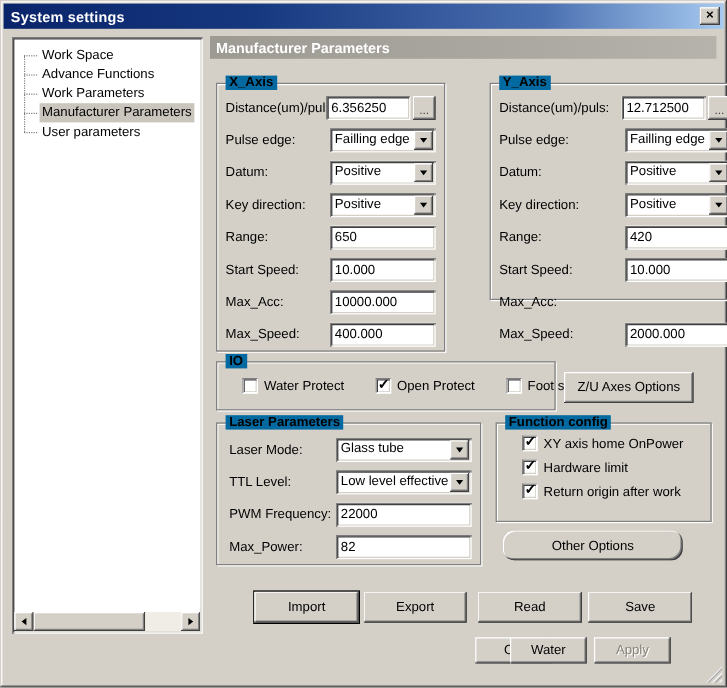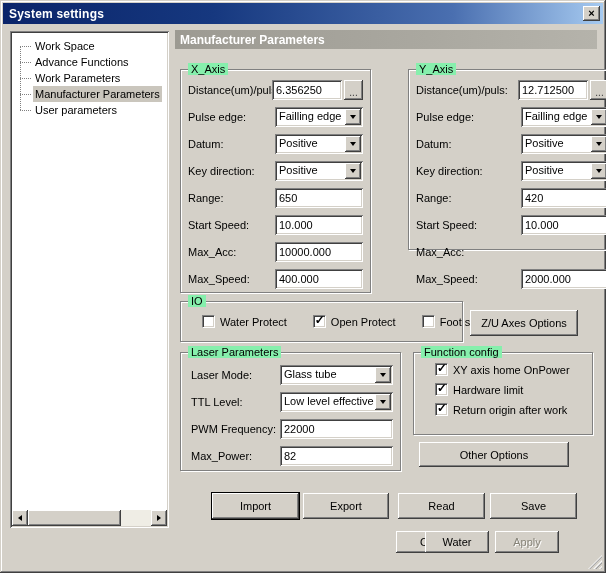--- a/index.html
+++ b/index.html
@@ -45,21 +45,21 @@
   .tri-right{width:0;height:0;border-top:3px solid transparent;border-bottom:3px solid transparent;border-left:4px solid #000;}
   .tri-down{width:0;height:0;border-left:3px solid transparent;border-right:3px solid transparent;border-top:4px solid #000;}
   
   .content-header{position:absolute;left:175px;top:30px;width:422px;height:19px;
     background:linear-gradient(90deg,#9c9a92,#aaa8a0 60%,#b5b3ab);
     color:#fff;font-weight:bold;font-size:12px;display:flex;align-items:center;
     padding-left:5px;box-sizing:border-box;}
   
   .group{position:absolute;border:1px solid #808080;
     box-shadow:inset 1px 1px 0 #ffffff,1px 1px 0 #ffffff;box-sizing:border-box;}
-  .legend{position:absolute;top:-7px;left:7px;background:#86efac;padding:0 3px;line-height:12px;}
+  .legend{position:absolute;top:-7px;left:7px;background:#0369a1;padding:0 3px;line-height:12px;font-weight:bold;}
   .grows{display:flex;flex-direction:column;gap:7px;padding:10px 7px 0 7px;}
   .frow{display:flex;align-items:center;height:20px;}
   .flabel{flex:1;overflow:hidden;white-space:nowrap;}
   .edit{width:88px;height:20px;box-sizing:border-box;border:0;outline:0;flex:none;
     background:#fff;font-family:"Liberation Sans",sans-serif;font-size:11px;
     padding:2px 4px;color:#000;
     box-shadow:inset 1px 1px 0 #808080,inset -1px -1px 0 #ffffff,
                inset 2px 2px 0 #404040,inset -2px -2px 0 #d4d0c8;}
   .edit.short{width:70px;}
   .edit.wide{width:113px;}
@@ -97,21 +97,21 @@
   .x-group{left:180px;top:69px;width:191px;height:224px;}
   .y-group{left:408px;top:69px;width:209px;height:181px;}
   .io-group{left:180px;top:301px;width:283px;height:41px;}
   .io-row{display:flex;align-items:center;gap:13px;padding:13px 0 0 8px;}
   .zu-btn{left:470px;top:310px;width:108px;height:26px;text-align:center;}
   .laser-group{left:180px;top:352px;width:221px;height:119px;}
   .laser-group .grows{padding-top:12px;}
   .laser-group .flabel{padding-left:3px;}
   .func-group{left:413px;top:352px;width:180px;height:83px;}
   .func-rows{display:flex;flex-direction:column;gap:7px;padding:10px 0 0 8px;}
-  .other-btn{left:419px;top:442px;width:150px;height:25px;}
+  .other-btn{left:419px;top:442px;width:150px;height:25px;border-radius:10px;}
   .import-btn{left:212px;top:493px;width:87px;height:26px;}
   .export-btn{left:303px;top:493px;width:86px;height:26px;}
   .read-btn{left:398px;top:493px;width:87px;height:26px;}
   .save-btn{left:490px;top:493px;width:87px;height:26px;}
   .ok-btn{left:355px;top:531px;width:64px;height:22px;margin-left:41px;}
   .cancel-btn{left:425px;top:531px;width:64px;height:22px;}
   .apply-btn{left:495px;top:531px;width:64px;height:22px;}
   .grip{position:absolute;right:4px;bottom:4px;width:14px;height:14px;
     background:repeating-linear-gradient(135deg,#d4d0c8 0px,#d4d0c8 1px,#ffffff 2px,#808080 4px);
     clip-path:polygon(100% 0,100% 100%,0 100%);}

